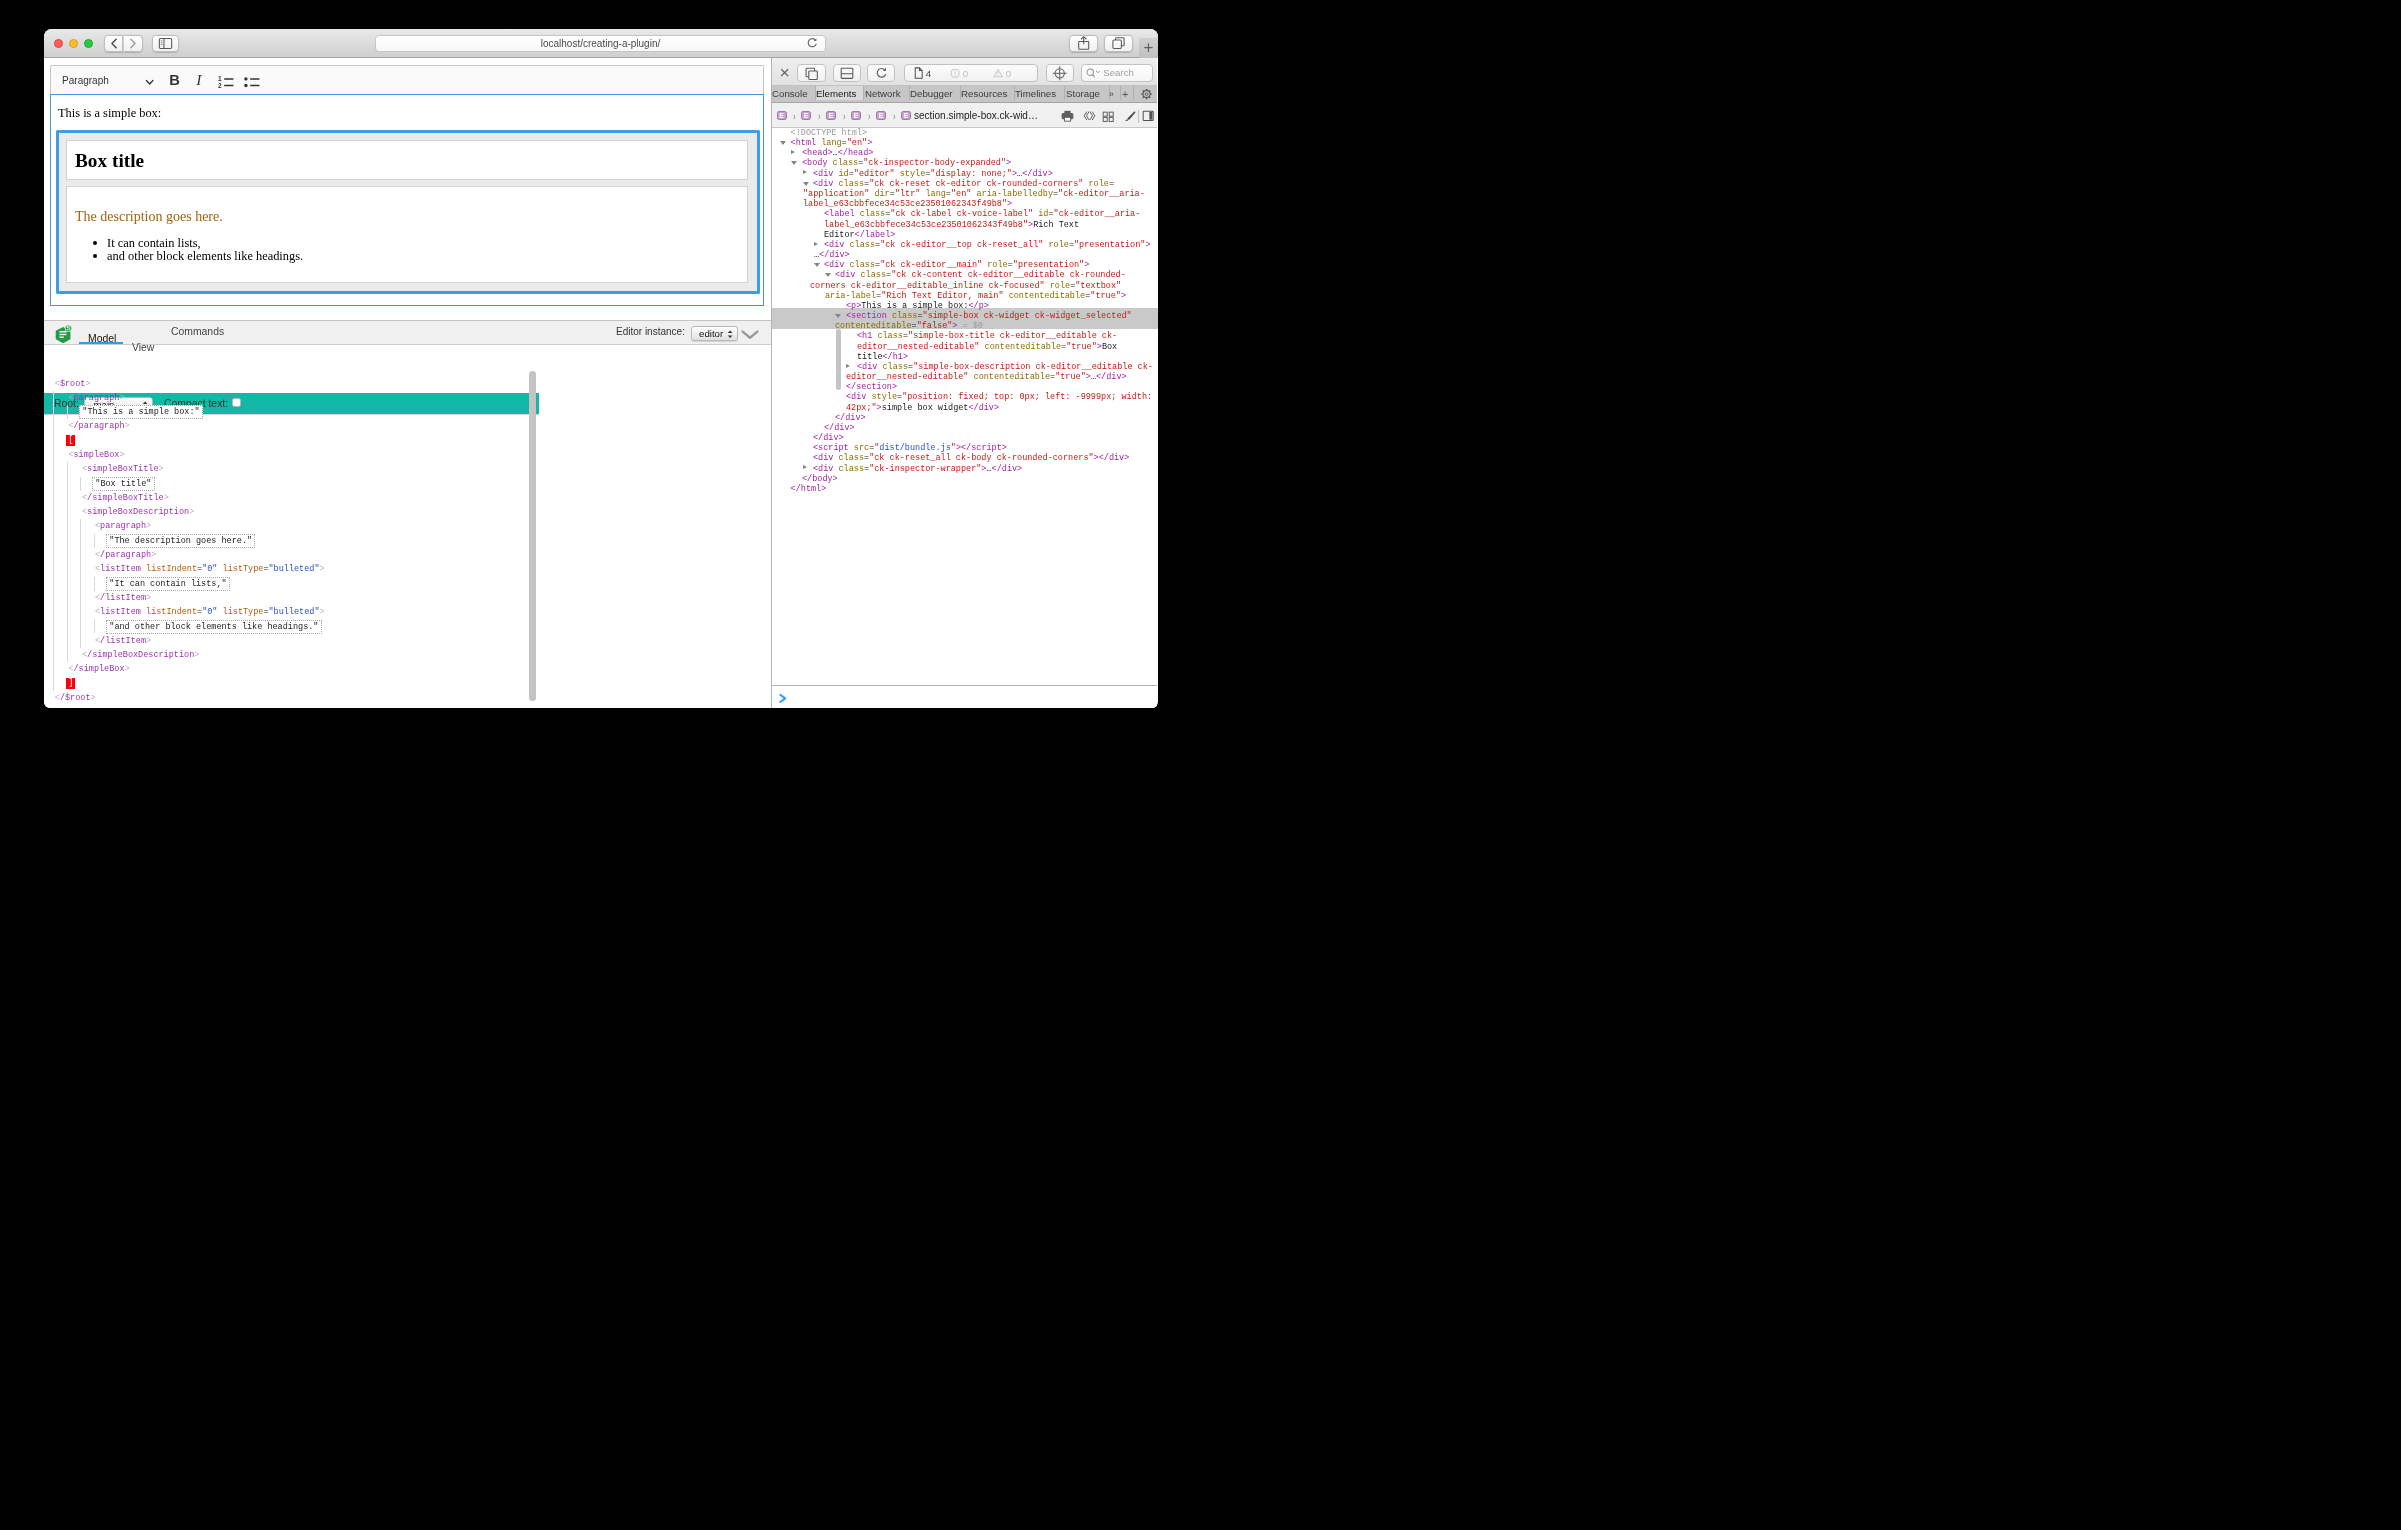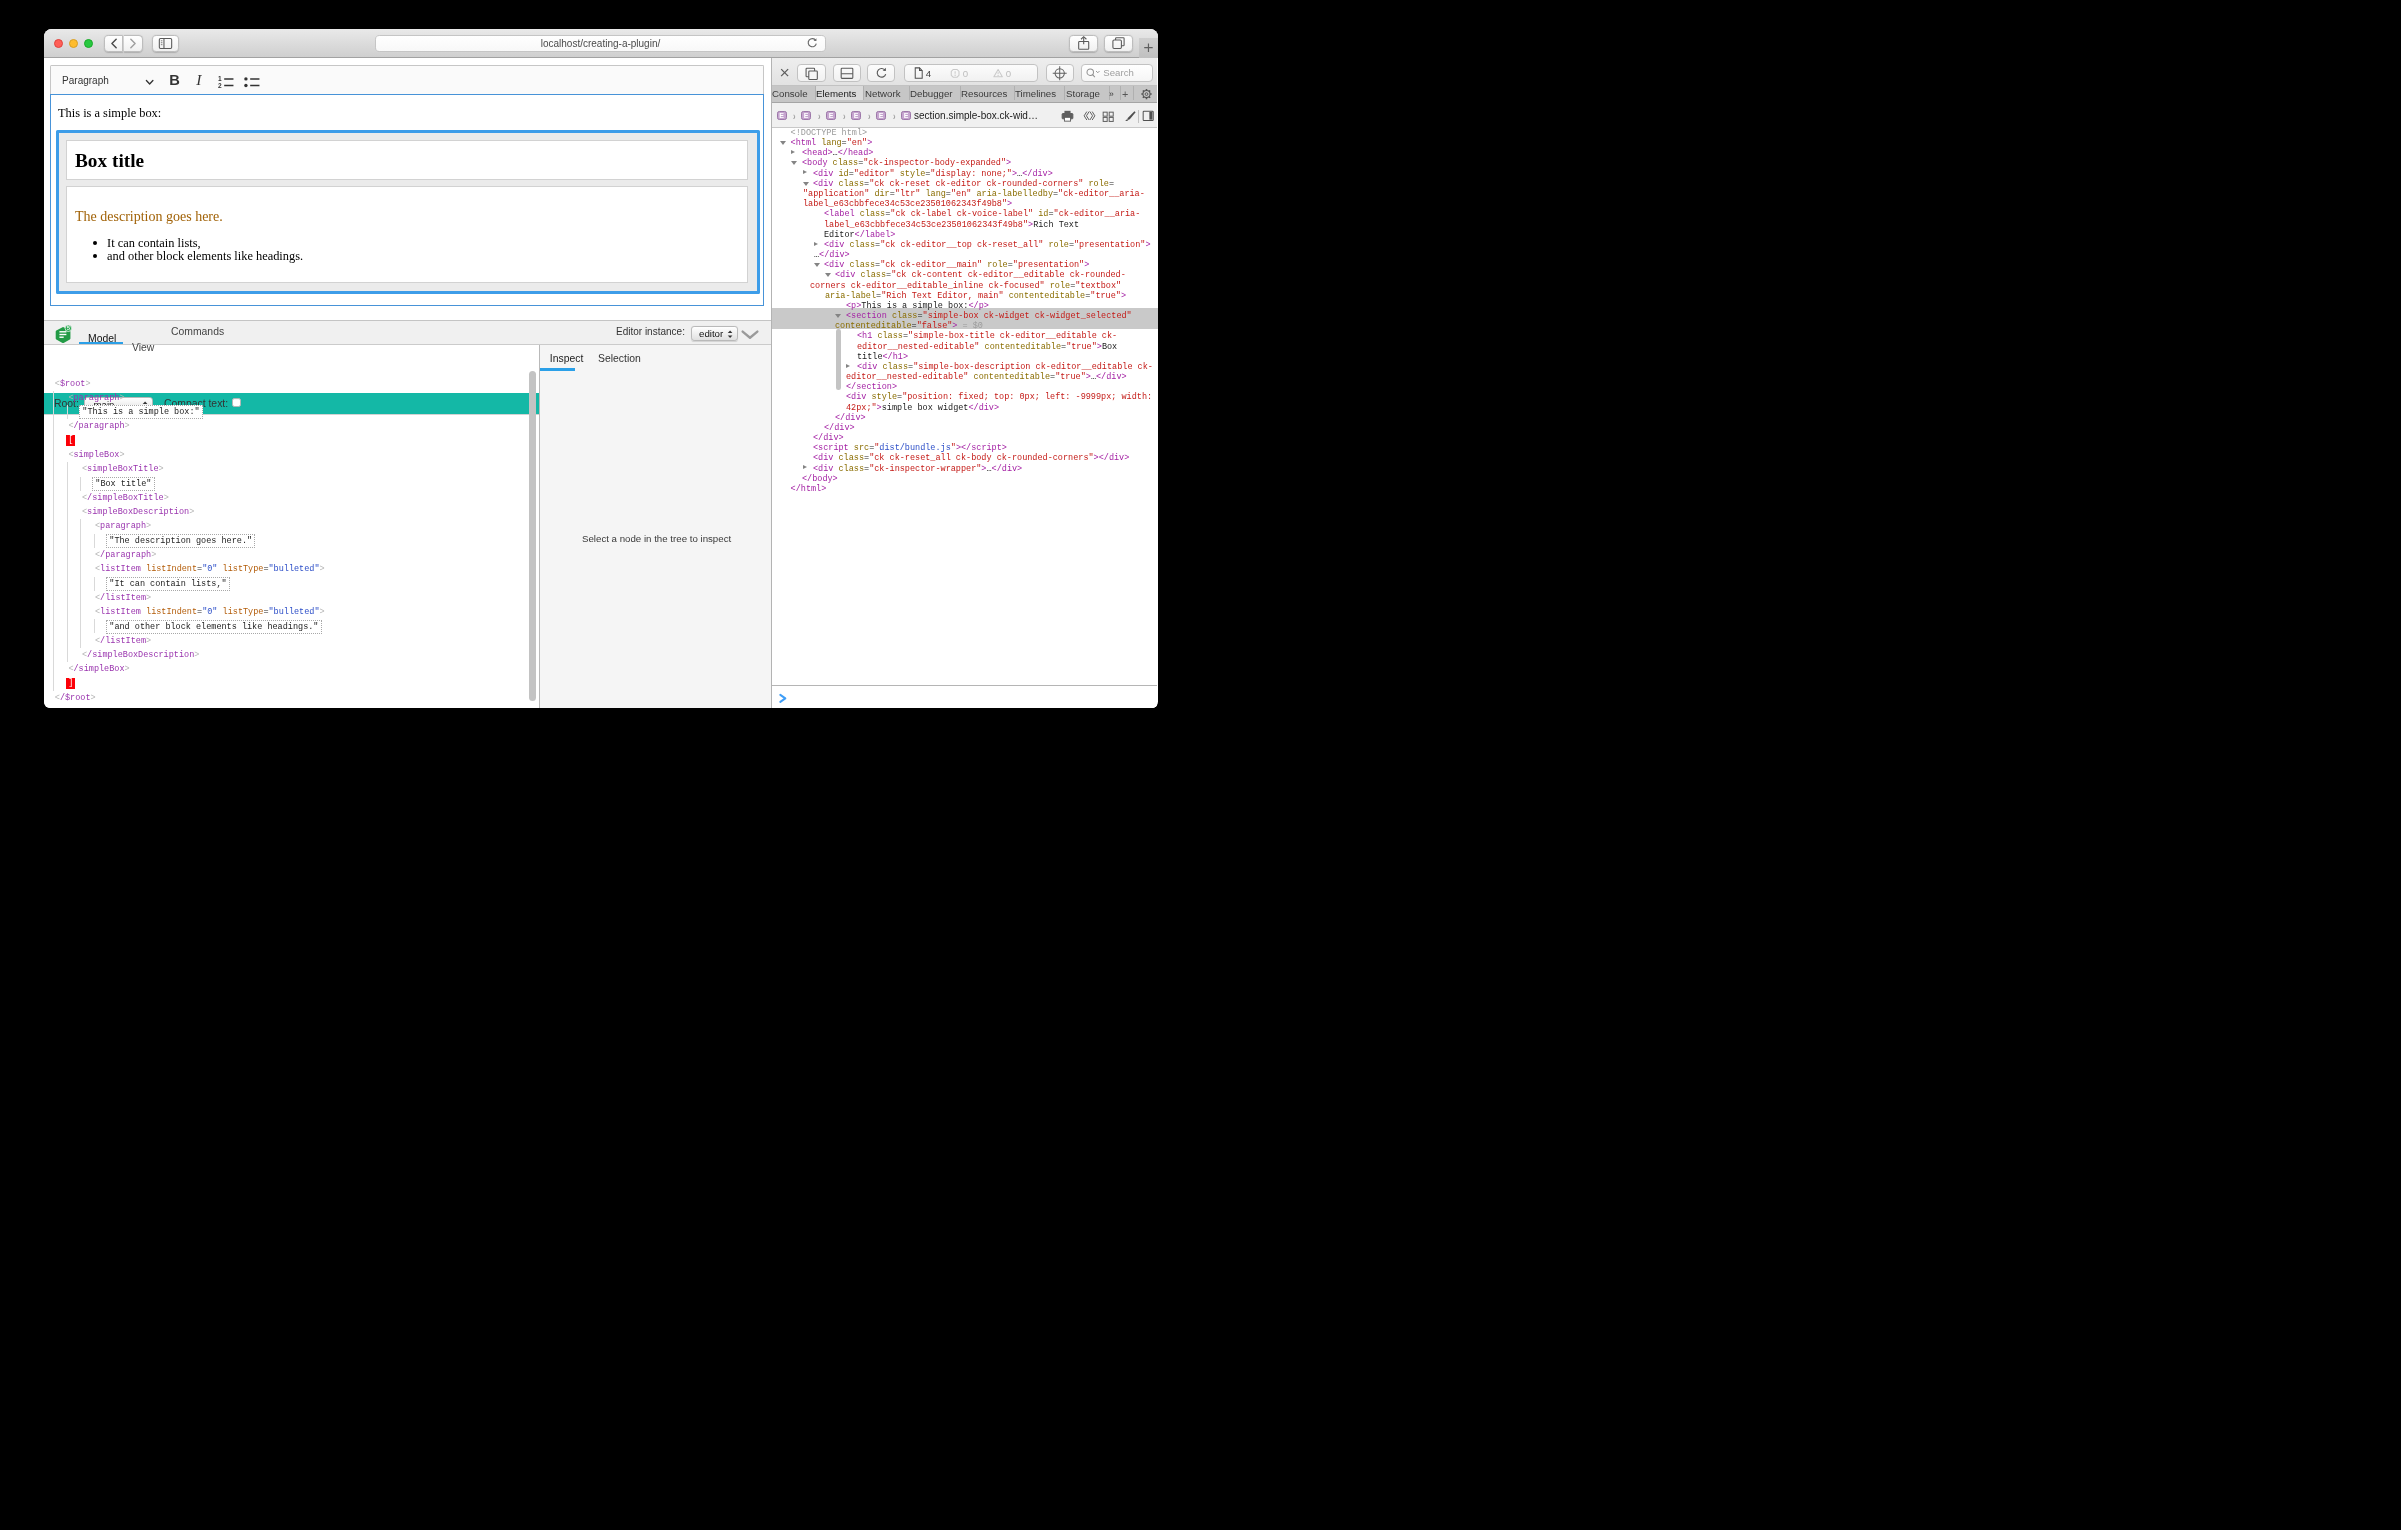--- a/index.html
+++ b/index.html
@@ -160,26 +160,20 @@
       <div class="sel" style="left:40px;top:3.9px;width:69px;height:15px;">
             <span style="position:absolute;left:8.5px;top:0;line-height:13.5px;font-size:9.7px;">main</span>
             <svg class="abs" style="right:3.9px;top:2.7px;" width="6.2" height="8.5" viewBox="0 0 8 11" fill="none">
               <path d="M4 0.5 L7 4 L1 4 Z" fill="#333"></path>
               <path d="M4 10.5 L7 7 L1 7 Z" fill="#333"></path>
             </svg>
           </div>
       <div class="abs" style="left:120px;top:5px;">Compact text:</div>
       <div class="abs" style="left:188px;top:5.3px;width:8.5px;height:8.5px;background:#fff;border:0.8px solid #b6b6b6;border-radius:2.3px;box-shadow:inset 0 0.4px 0.8px rgba(0,0,0,.08);"></div>
     </div>
-    <div id="inspright">
-      <div class="abs" style="left:9.8px;top:7.7px;font-size:10.4px;color:#222;">Inspect</div>
-      <div class="abs" style="left:58px;top:7.7px;font-size:10.4px;color:#333;">Selection</div>
-      <div class="abs" style="left:0;top:23px;width:35px;height:2.6px;background:#2ba0e8;"></div>
-      <div class="abs" style="left:42px;top:188px;font-size:9.7px;color:#3a3a3a;">Select a node in the tree to inspect</div>
-    </div>
     <div class="mrow" style="left:10.8px;top:56px;"><span class="mg">&lt;</span><span class="mt">$root</span><span class="mg">&gt;</span></div>
 <div class="mrow" style="left:24.4px;top:70px;"><span class="mg">&lt;</span><span class="mt">paragraph</span><span class="mg">&gt;</span></div>
 <div class="mrow" style="left:35px;top:83px;"><span class="mstr">"This is a simple box:"</span></div>
 <div class="mrow" style="left:24.4px;top:98px;"><span class="mg">&lt;</span><span class="mt">/paragraph</span><span class="mg">&gt;</span></div>
 <div class="mrow" style="left:22.4px;top:112px;"><span class="mred">[</span></div>
 <div class="mrow" style="left:24.4px;top:127px;"><span class="mg">&lt;</span><span class="mt">simpleBox</span><span class="mg">&gt;</span></div>
 <div class="mrow" style="left:38px;top:141px;font-family:Liberation Mono, monospace;"><span class="mg">&lt;</span><span class="mt">simpleBoxTitle</span><span class="mg">&gt;</span></div>
 <div class="mrow" style="left:48px;top:155px;"><span class="mstr">"Box title"</span></div>
 <div class="mrow" style="left:38px;top:170px;"><span class="mg">&lt;</span><span class="mt">/simpleBoxTitle</span><span class="mg">&gt;</span></div>
 <div class="mrow" style="left:38px;top:184px;"><span class="mg">&lt;</span><span class="mt">simpleBoxDescription</span><span class="mg">&gt;</span></div>

